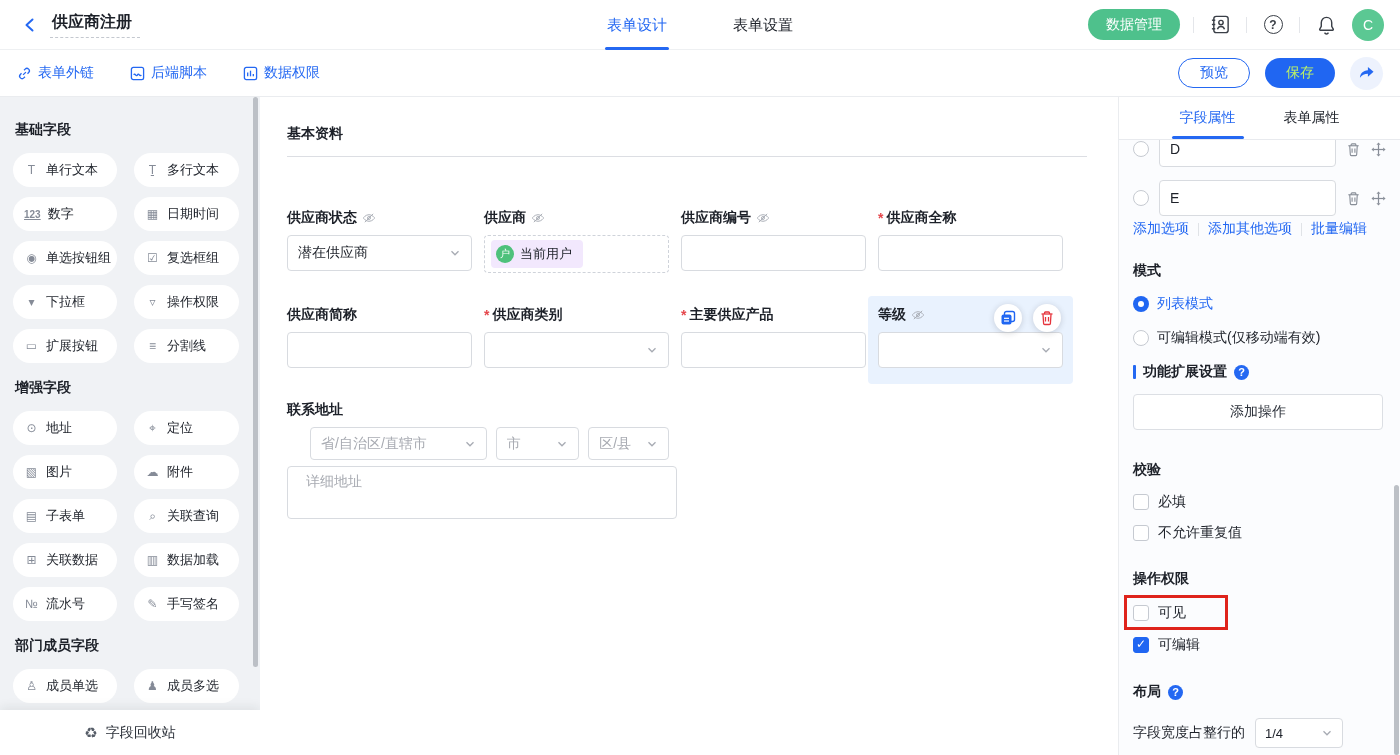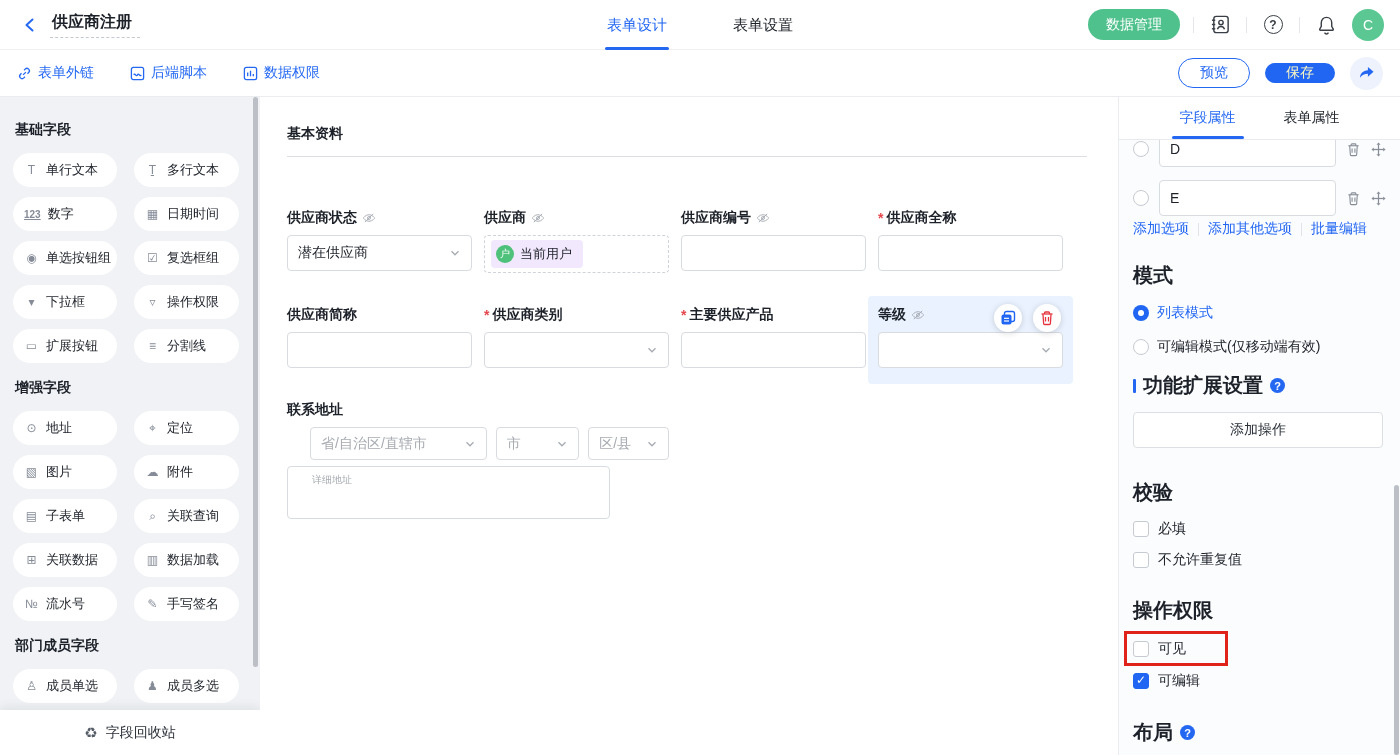--- a/index.html
+++ b/index.html
@@ -30,22 +30,22 @@
     display:flex; align-items:center; justify-content:center; font-size:14px; cursor:pointer;}
 
   
   .toolbar { flex:0 0 47px; display:flex; align-items:center; padding:0 17px;
     border-bottom:1px solid #eaecef; background:#fff; z-index:4;}
   .tb-link { display:flex; align-items:center; gap:6px; color:#2468f2; font-size:14px;
     margin-right:36px; cursor:pointer; }
   .toolbar-right { margin-left:auto; display:flex; align-items:center; gap:15px; }
   .btn-outline { height:30px; padding:0 21px; border-radius:16px; border:1px solid #2468f2;
     background:#fff; color:#2468f2; font-size:14px; cursor:pointer;}
-  .btn-primary { height:20px; padding:0 21px; border-radius:16px; border:none;
-    background:#2066f2; color:#fef9c3; font-size:14px; cursor:pointer;}
+  .btn-primary { height:30px; padding:0 21px; border-radius:16px; border:none;
+    background:#2066f2; color:#bef264; font-size:14px; cursor:pointer;}
   .btn-share { width:33px; height:33px; border-radius:50%; background:#edf2fd; border:none;
     display:flex; align-items:center; justify-content:center; cursor:pointer;}
 
   
   .main { flex:1; display:flex; min-height:0; }
 
   
   .sidebar { flex:0 0 260px; background:#f0f2f5; position:relative; padding:16px 13px 0; overflow:hidden;}
   .sb-title { font-size:14px; font-weight:bold; margin:8px 2px 14px; }
   .sb-grid { display:grid; grid-template-columns:104px 105px; column-gap:17px; row-gap:10px; margin-bottom:16px;}
@@ -79,22 +79,22 @@
     font-size:10px; display:flex; align-items:center; justify-content:center;}
   .fld-selected { background:#e9f2fe; border-radius:4px; margin:-10px -10px -16px;
     padding:10px 10px 16px; }
   .fld-actions { position:absolute; top:-2px; right:2px; display:flex; gap:11px; }
   .act-btn { width:28px; height:28px; border-radius:50%; background:#fff; border:none;
     box-shadow:0 1px 6px rgba(31,35,41,.18); display:flex; align-items:center; justify-content:center; cursor:pointer;}
   .addr { grid-column:1 / span 2; }
   .addr-row { display:flex; gap:9px; margin-bottom:6px; }
   .addr-row .box { height:33px; }
   .sel-prov { width:193px;margin-left:23px; } .sel-city { width:90px; } .sel-dist { width:87px; }
-  .textarea { width:323px; height:53px; border:1px solid #d8dbe0; border-radius:4px;
-    padding:6px 24px; font-size:10px; color:#a8abb2; cursor:text;}
+  .textarea { width:390px; height:53px; border:1px solid #d8dbe0; border-radius:4px;
+    padding:6px 18px; font-size:14px; color:#a8abb2; cursor:text;}
   .placeholder { color:#a8abb2; }
 
   
   .panel { flex:0 0 282px; border-left:1px solid #eaecef; background:#fbfcfe; position:relative; overflow:hidden;}
   .panel-tabs { height:43px; background:#fff; border-bottom:1px solid #e8eaee;
     display:flex; justify-content:center; gap:48px; position:relative; z-index:3;}
   .panel-tab { display:flex; align-items:center; font-size:14px; position:relative; cursor:pointer;}
   .panel-tab.active { color:#2468f2; }
   .panel-tab.active::after { content:""; position:absolute; left:-8px; right:-8px; bottom:0; height:3px;
     background:#2468f2; border-radius:2px;}
@@ -105,21 +105,21 @@
   .radio.checked { border:none; background:#2066f2; position:relative; }
   .radio.checked::after { content:""; position:absolute; left:5px; top:5px; width:6px; height:6px;
     border-radius:50%; background:#fff; }
   .opt-input { flex:1; height:36px; background:#fff; border:1px solid #d8dbe0; border-radius:4px;
     display:flex; align-items:center; padding:0 10px; font-size:14px; cursor:text;}
   .opt-ic { display:flex; align-items:center; cursor:pointer; }
   .opt-links { display:flex; align-items:center; gap:9px; font-size:14px; color:#2468f2;
     margin:4px 0 0; white-space:nowrap;}
   .opt-links .sep { width:1px; height:13px; background:#e0e3e7; }
   .opt-links span[data-name] { cursor:pointer; }
-  .p-title { font-size:20px; font-weight:bold;font-family:Liberation Mono, monospace; }
+  .p-title { font-size:14px; font-weight:bold;font-family:Liberation Mono, monospace; }
   .prow { display:flex; align-items:center; gap:8px; font-size:14px; cursor:pointer;}
   .prow.sel { color:#2468f2; }
   .sec-head { display:flex; align-items:center; gap:7px; }
   .blue-bar { width:3px; height:14px; background:#2468f2; border-radius:1px;}
   .qhelp { width:15px; height:15px; border-radius:50%; background:#2468f2; color:#fff;
     font-size:11px; font-weight:bold; display:flex; align-items:center; justify-content:center; cursor:pointer;}
   .add-op { width:250px; height:36px; background:#fff; border:1px solid #dcdfe4; border-radius:4px;
     font-size:14px; color:#2b3039; cursor:pointer;}
   .chk-row { display:flex; align-items:center; gap:9px; font-size:14px; cursor:pointer; position:relative;}
   .checkbox { width:16px; height:16px; border:1px solid #c6cad1; border-radius:3px; background:#fff; flex:0 0 16px;}

